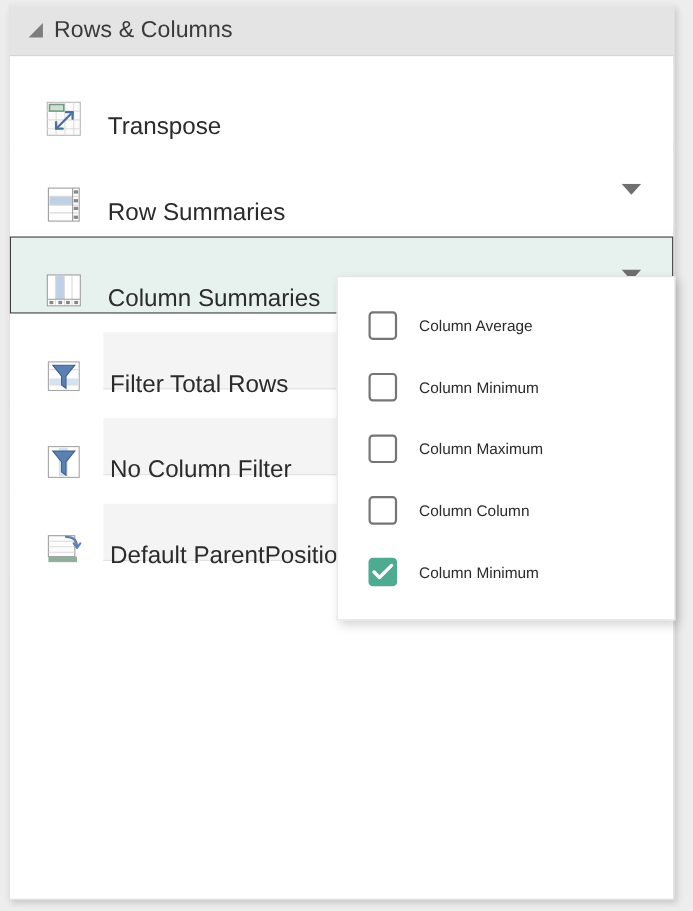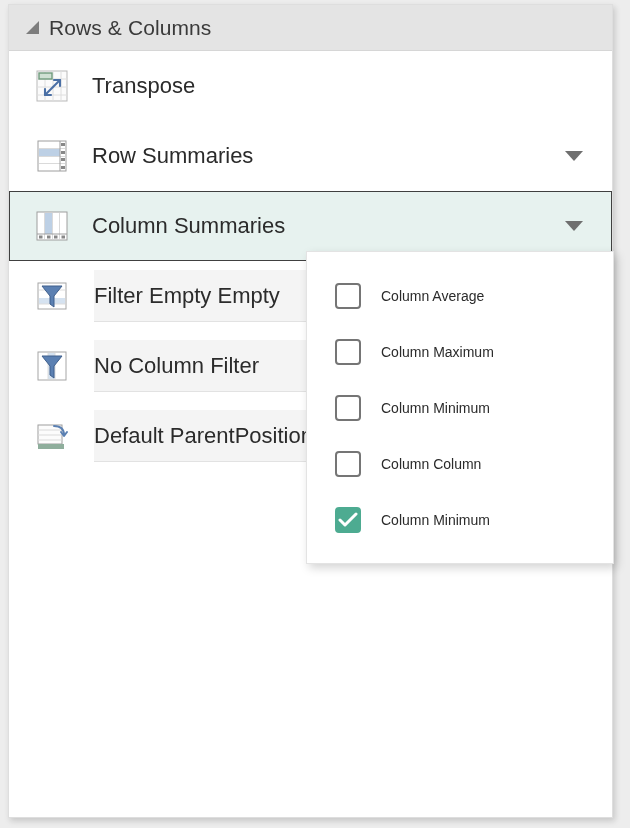--- a/index.html
+++ b/index.html
@@ -64,25 +64,26 @@
   .rows {
     position: absolute;
     left: 0;
     top: 46px;
     width: 100%;
   }
   .row {
     position: relative;
     height: 70px;
     display: flex;
-    align-items: center;
-    box-sizing: border-box;
-    padding-left: 22px;
+    align-items: flex-end;
+    box-sizing: border-box;
+    padding-left: 28px;
     background: #ffffff;
     border: 1px solid transparent;
+    margin-top: 8px;
   }
   .row.selected {
     background: #e7f2ef;
     border: 1px solid #404040;
   }
   .row-icon {
     width: 40px;
     height: 40px;
     flex: 0 0 40px;
     display: flex;
@@ -271,21 +272,21 @@
           <svg width="36" height="36" viewBox="0 0 36 36">
             <rect x="4" y="5" width="28" height="26" fill="#ffffff" stroke="#a6a6a6" stroke-width="1"></rect>
             <rect x="5" y="20" width="26" height="6" fill="#d5e2f0"></rect>
             <g stroke="#dcdcdc" stroke-width="1">
               <line x1="5" y1="12" x2="31" y2="12"></line>
               <line x1="5" y1="26" x2="31" y2="26"></line>
             </g>
             <polygon points="8,8 28,8 20,18 20,29 16,26 16,18" fill="#5b80b2" stroke="#3f5f8c" stroke-width="1"></polygon>
           </svg>
         </span>
-        <span class="row-label">Filter Empty Empty</span>
+        <span class="row-label">Filter Total Rows</span>
       </div>
 
       <div class="row field">
         <span class="field-strip"></span>
         <span class="row-icon">
           <svg width="36" height="36" viewBox="0 0 36 36">
             <rect x="4" y="4" width="28" height="28" fill="#ffffff" stroke="#a6a6a6" stroke-width="1"></rect>
             <rect x="14" y="5" width="7" height="26" fill="#d5e2f0"></rect>
             <g stroke="#dcdcdc" stroke-width="1">
               <line x1="14" y1="5" x2="14" y2="31"></line>
@@ -322,26 +323,26 @@
 
   <div class="dropdown">
 
     <div class="menu-item">
       <span class="cb"></span>
       <span class="menu-label">Column Average</span>
     </div>
 
     <div class="menu-item">
       <span class="cb"></span>
+      <span class="menu-label">Column Minimum</span>
+    </div>
+
+    <div class="menu-item">
+      <span class="cb"></span>
       <span class="menu-label">Column Maximum</span>
-    </div>
-
-    <div class="menu-item">
-      <span class="cb"></span>
-      <span class="menu-label">Column Minimum</span>
     </div>
 
     <div class="menu-item">
       <span class="cb"></span>
       <span class="menu-label">Column Column</span>
     </div>
 
     <div class="menu-item">
       <span class="cb checked">
         <svg width="20" height="16" viewBox="0 0 20 16">

